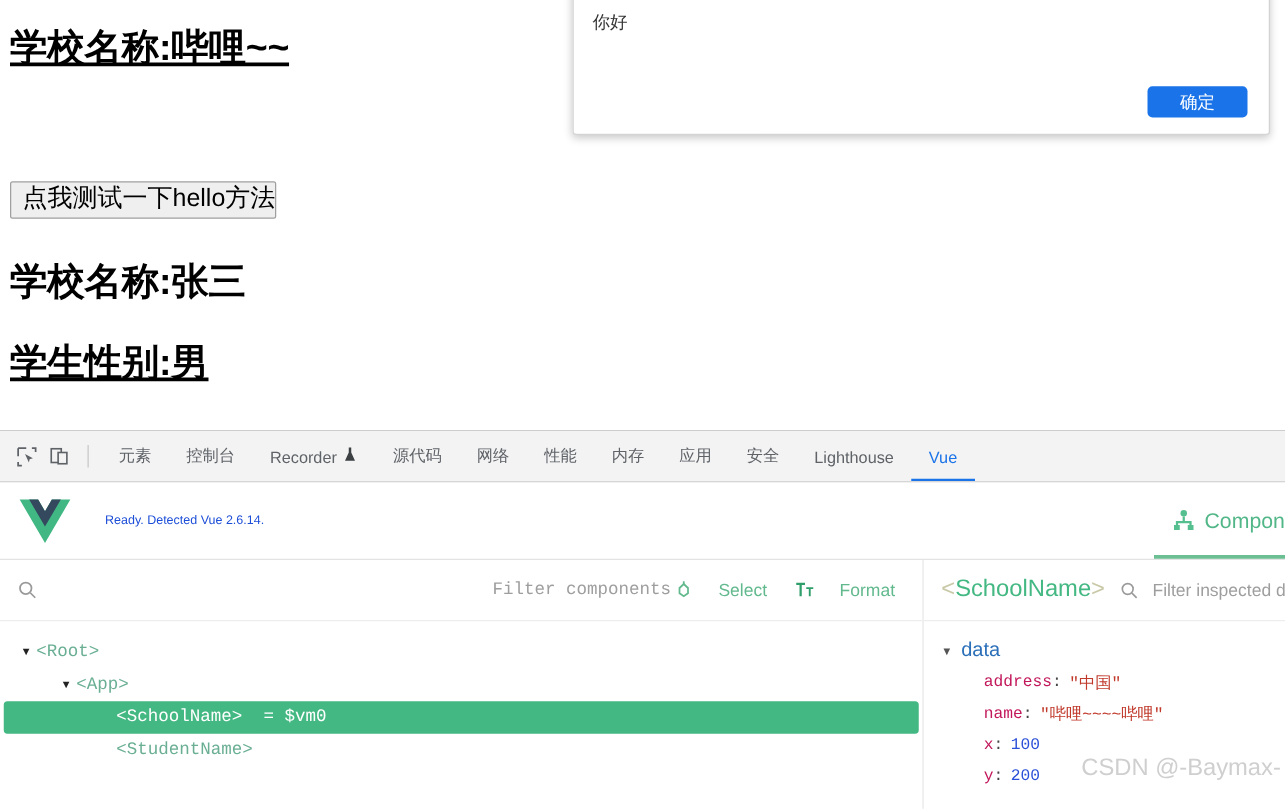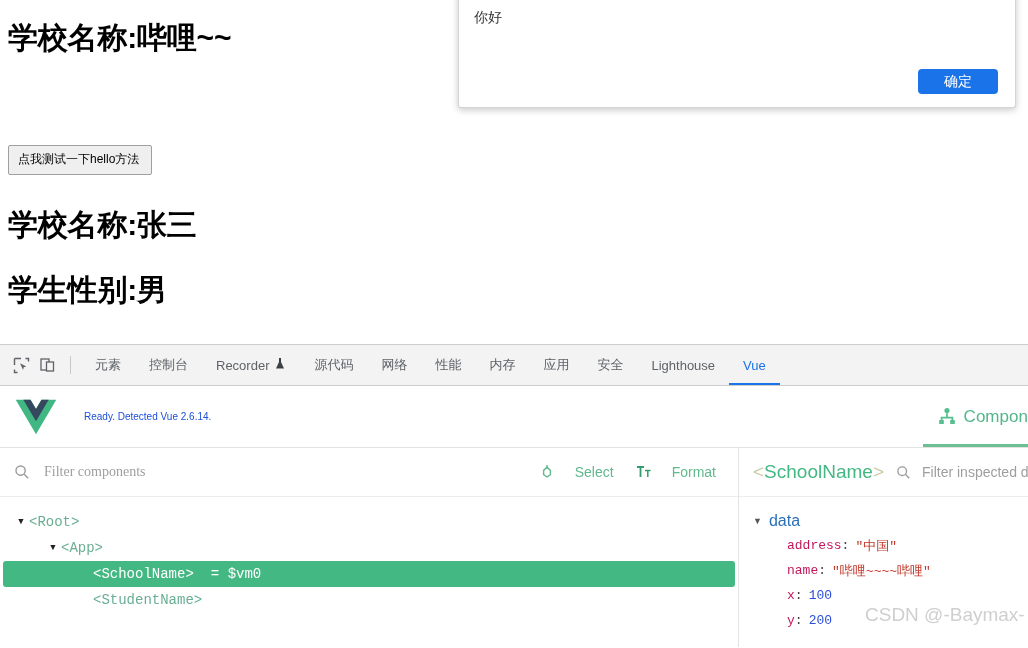--- a/index.html
+++ b/index.html
@@ -15,30 +15,30 @@
   .page-area {
     position: absolute; left: 0; top: 0; width: 1028px; height: 344px;
     background: #ffffff; overflow: hidden;
   }
   .page-heading {
     margin: 0; position: absolute; left: 8px;
     font-family: "Liberation Sans", sans-serif;
     font-weight: bold; font-size: 30px; color: #000000;
     white-space: nowrap; letter-spacing: -0.2px;
   }
-  .h-school-name { top: 18px; }
+  .h-school-name { top: 18px; text-decoration: underline; }
   .h-school-addr { top: 83px; }
   .h-student-name { top: 205px; }
-  .h-student-gender { top: 270px; }
+  .h-student-gender { top: 270px; text-decoration: underline; }
 
   .test-button {
     position: absolute; left: 8px; top: 145px;
-    padding: 4px 12px 5px 9px;
-    font-family: "Liberation Sans", sans-serif;
-    font-size: 12px; color: #000000;
+    padding: 4px 0 5px 9px;
+    font-family: "Liberation Sans", sans-serif;
+    font-size: 20px; color: #000000;
     background: #efefef;
     border: 1px solid #a0a0a0;
     border-radius: 2px;
     line-height: 19px;
     cursor: pointer;
   }
 
   
   .alert-dialog {
     position: absolute; left: 458px; top: -12px;
@@ -153,22 +153,22 @@
     position: relative; height: 49px;
     display: flex; align-items: center;
     border-bottom: 1px solid #ededed;
     box-sizing: border-box;
   }
   .search-icon-wrap { margin-left: 12px; width: 20px; height: 20px; flex: 0 0 auto;
                       display:flex; align-items:center; justify-content:center; }
   .filter-input {
     border: none; outline: none; background: transparent;
     margin-left: 10px; flex: 1 1 auto;
-    font-family: Liberation Serif, serif;
-    font-size: 14px; color: #333;
+    font-family: Liberation Mono, monospace;
+    font-size: 14px; color: #333; text-align: right;
   }
   .filter-input::placeholder { color: #9e9e9e; }
   .tb-action {
     display: flex; align-items: center; gap: 20px;
     margin-right: 22px;
     font-family: "Liberation Sans", sans-serif;
     font-size: 14px; color: #62b98e;
     cursor: pointer; flex: 0 0 auto;
   }
 

